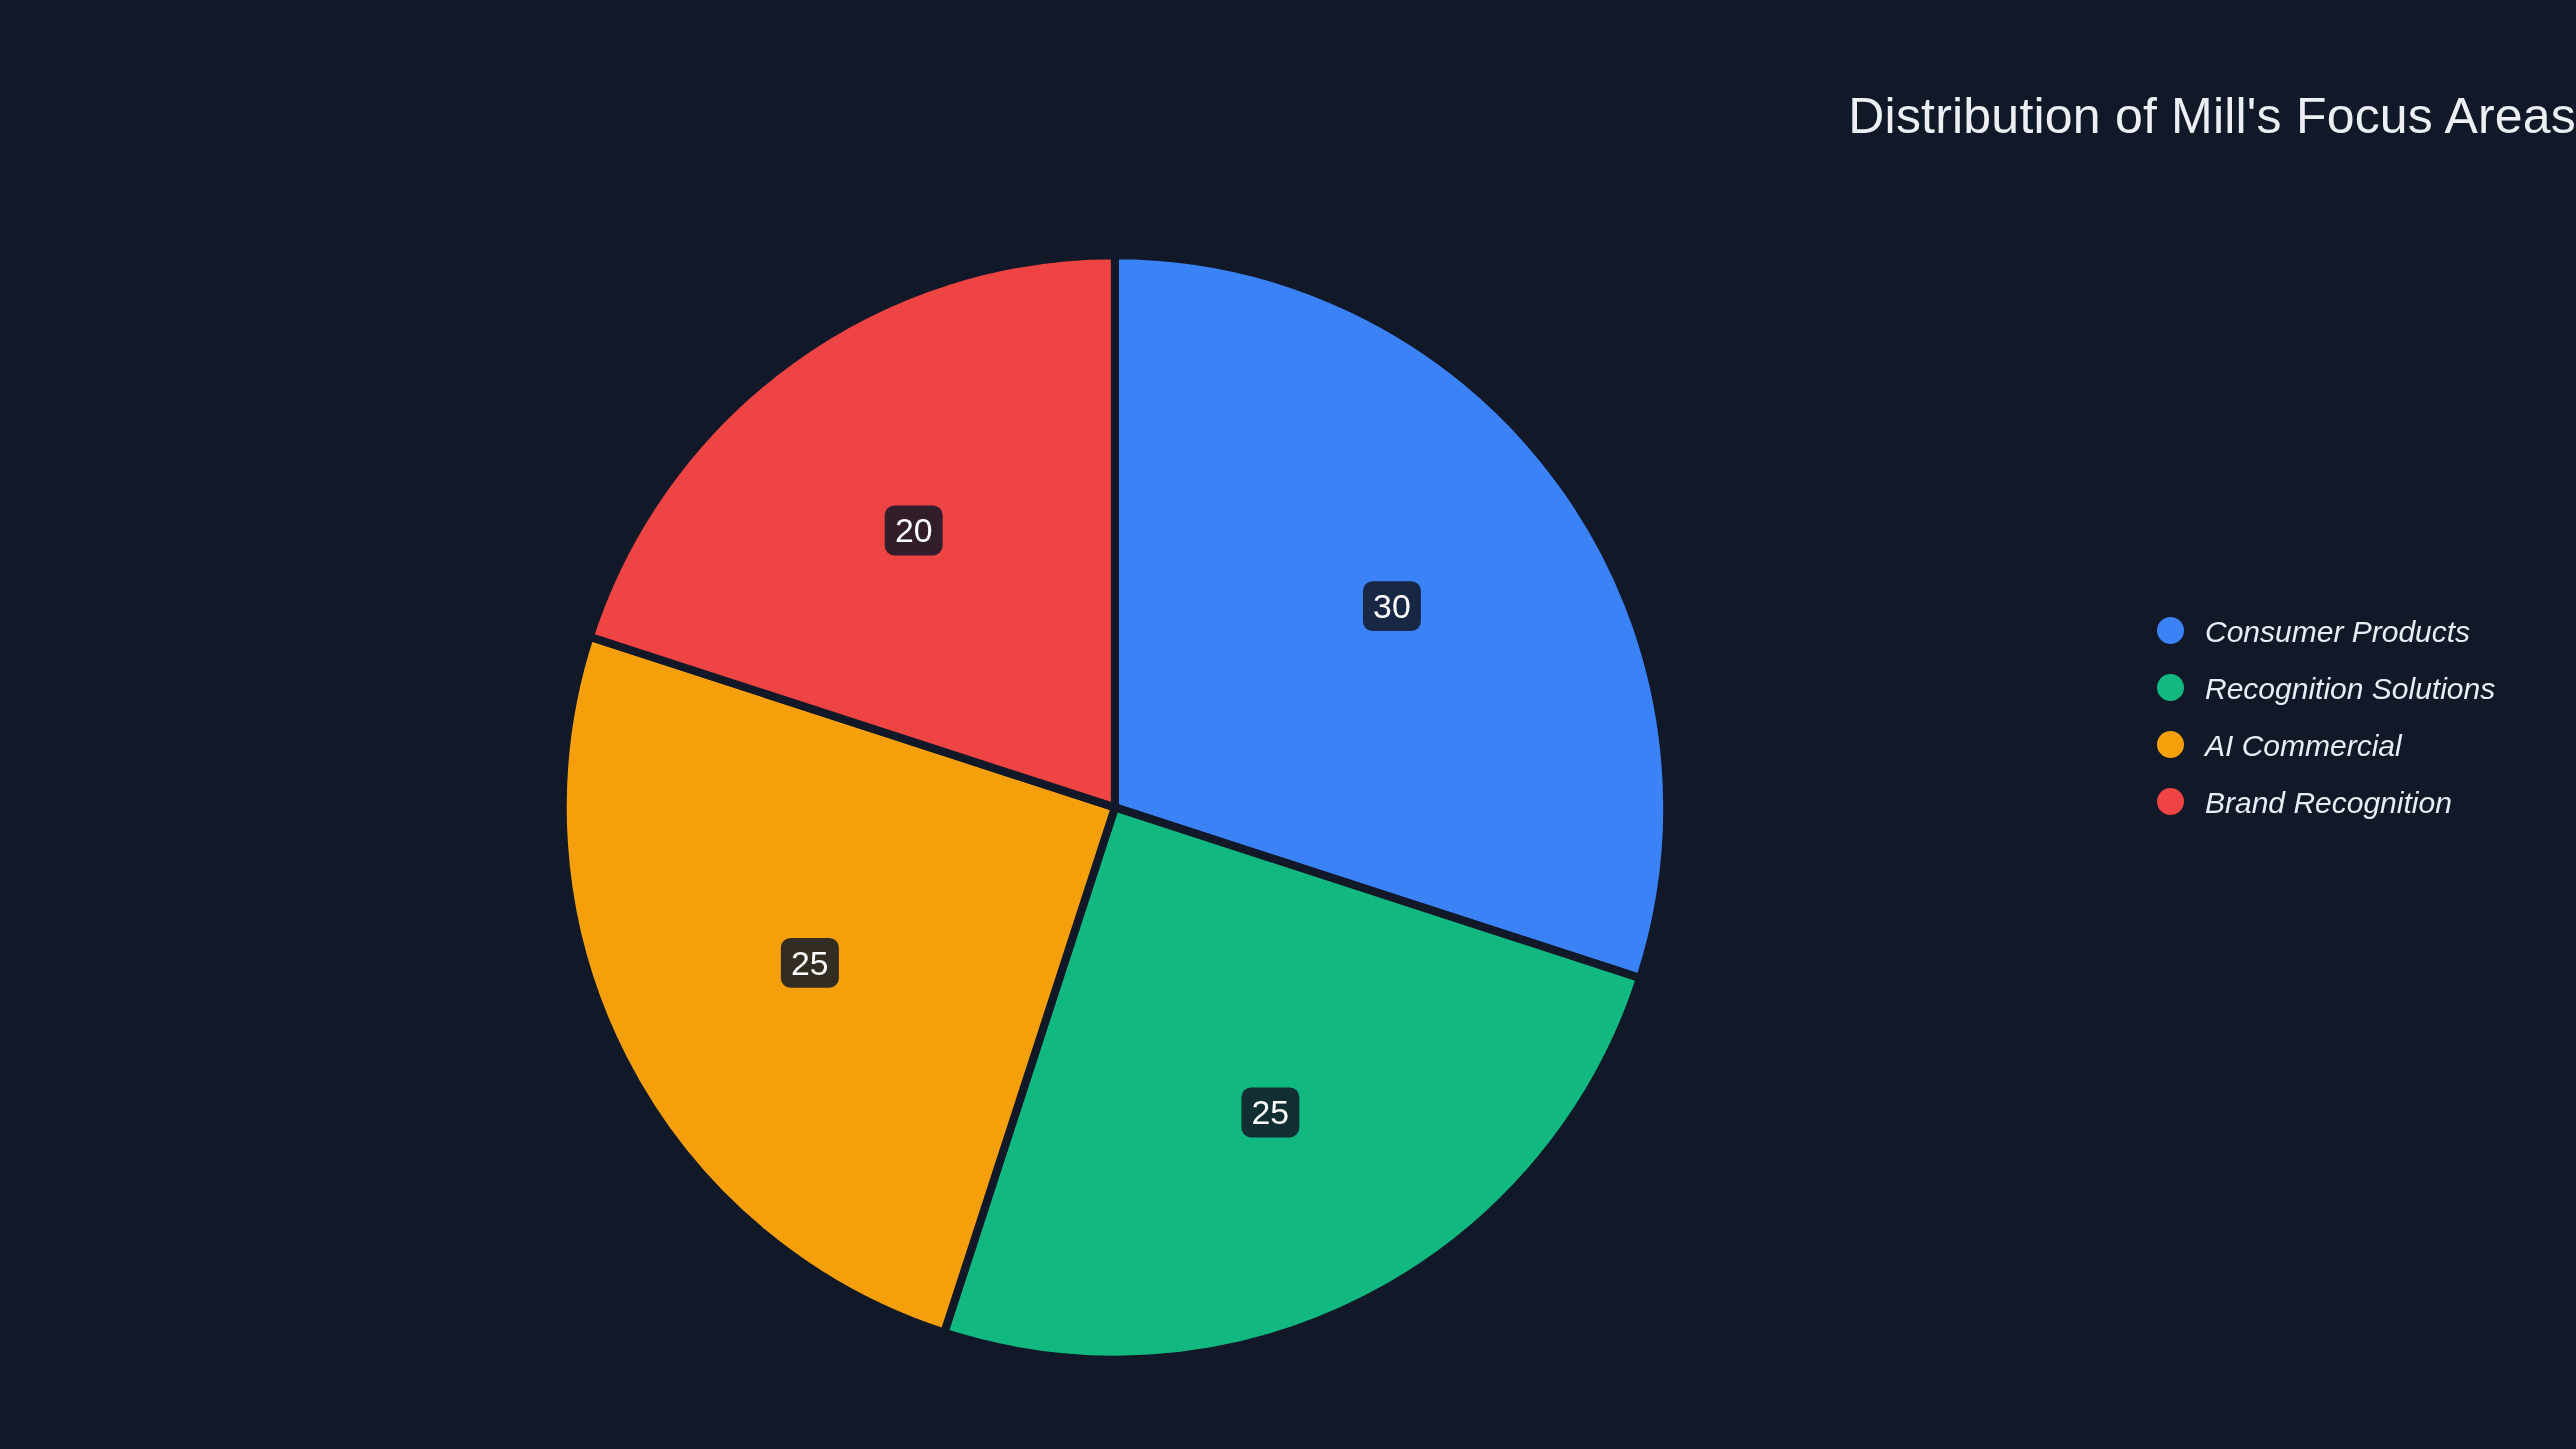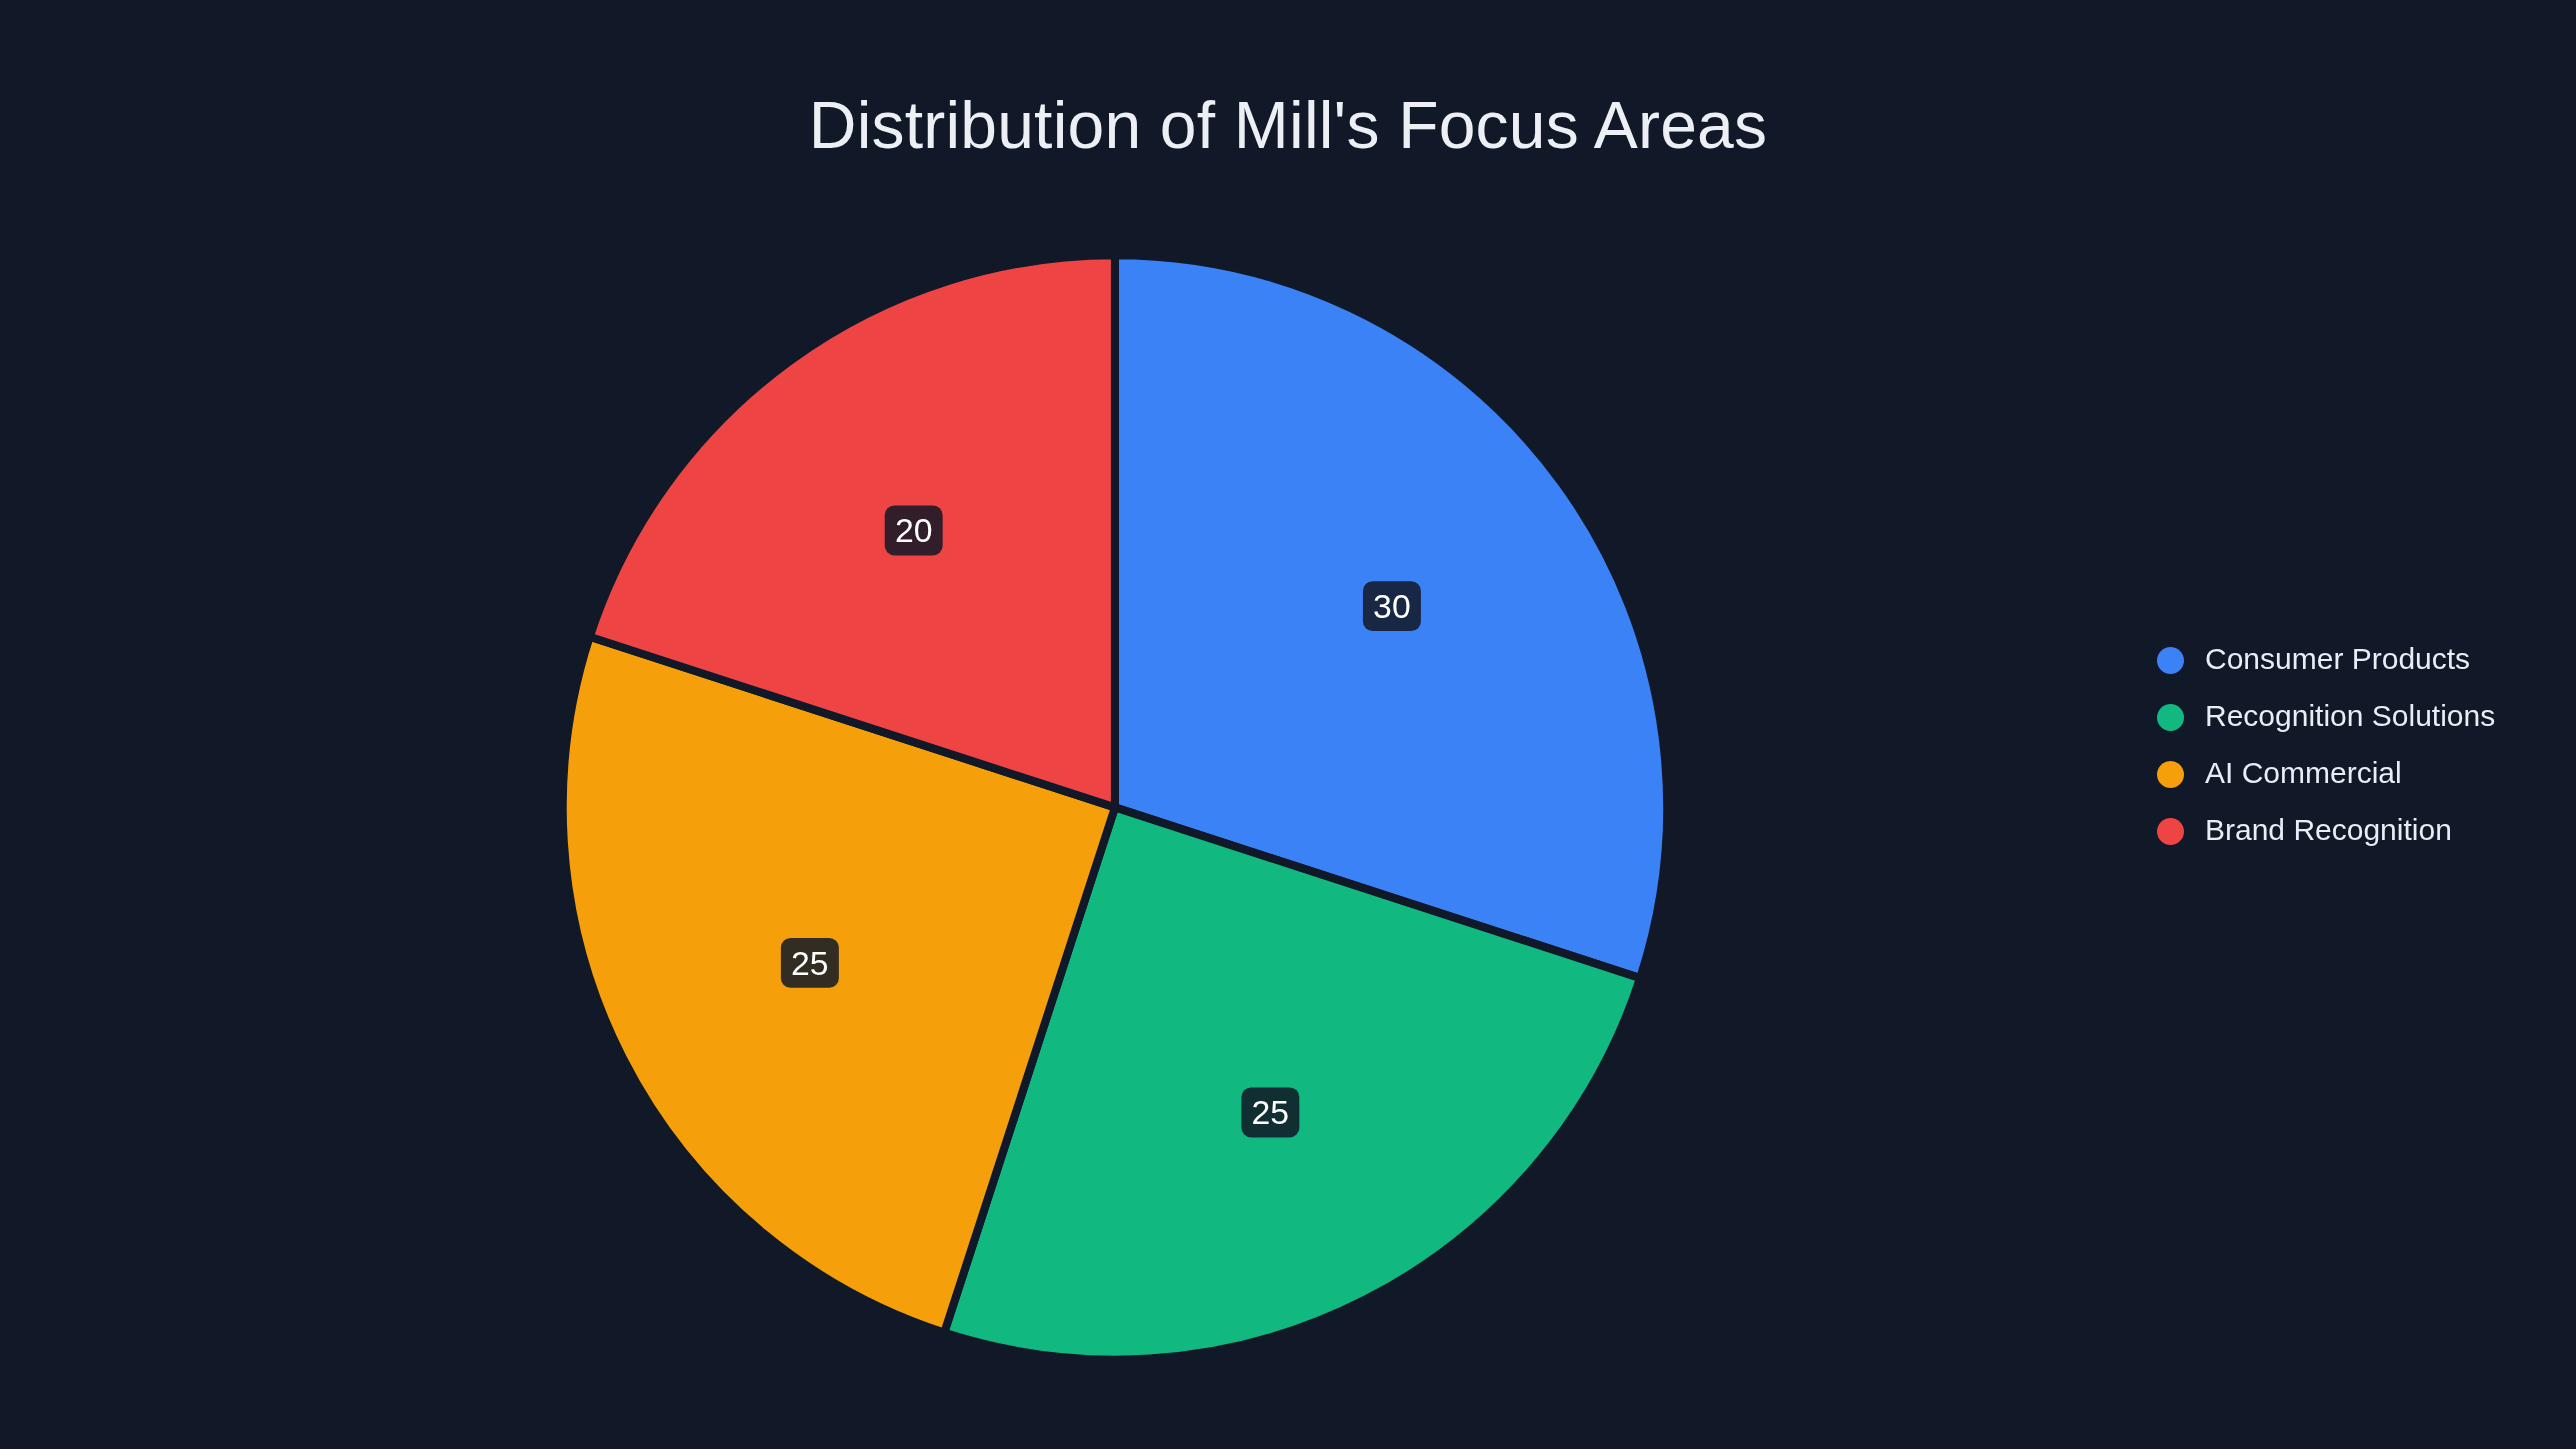--- a/index.html
+++ b/index.html
@@ -17,23 +17,23 @@
   #chart-root {
     position: absolute;
     inset: 0;
     background: #111827;
   }
   #chart-title {
     position: absolute;
     top: 87px;
     left: 0;
     width: 2576px;
-    text-align: center;
+    text-align: right;
     color: #ECEFF4;
-    font-size: 66px;
+    font-size: 50px;
     font-weight: 400;
     letter-spacing: 0.2px;
     font-family: "Liberation Sans", sans-serif;
     white-space: nowrap;
   }
   #pie-svg {
     position: absolute;
     left: 0;
     top: 0;
   }
@@ -43,22 +43,23 @@
     fill: #FFFFFF;
   }
   #legend {
     position: absolute;
     left: 2157px;
     top: 617px;
     width: 378px;
   }
   .legend-item {
     display: flex;
-    align-items: flex-end;
+    align-items: flex-start;
     height: 57px;
+    font-style: italic;
   }
   .legend-swatch {
     width: 27px;
     height: 27px;
     border-radius: 50%;
     flex: 0 0 auto;
     margin-right: 21px;
   }
   .legend-label {
     color: #E9EDF5;

